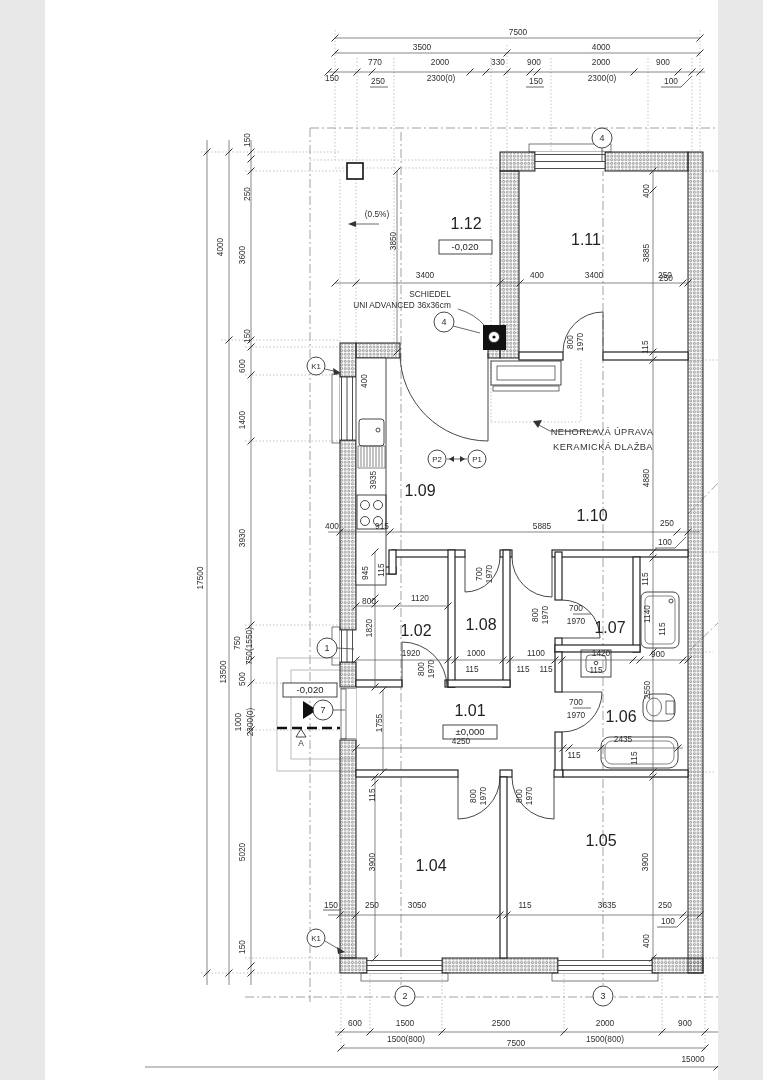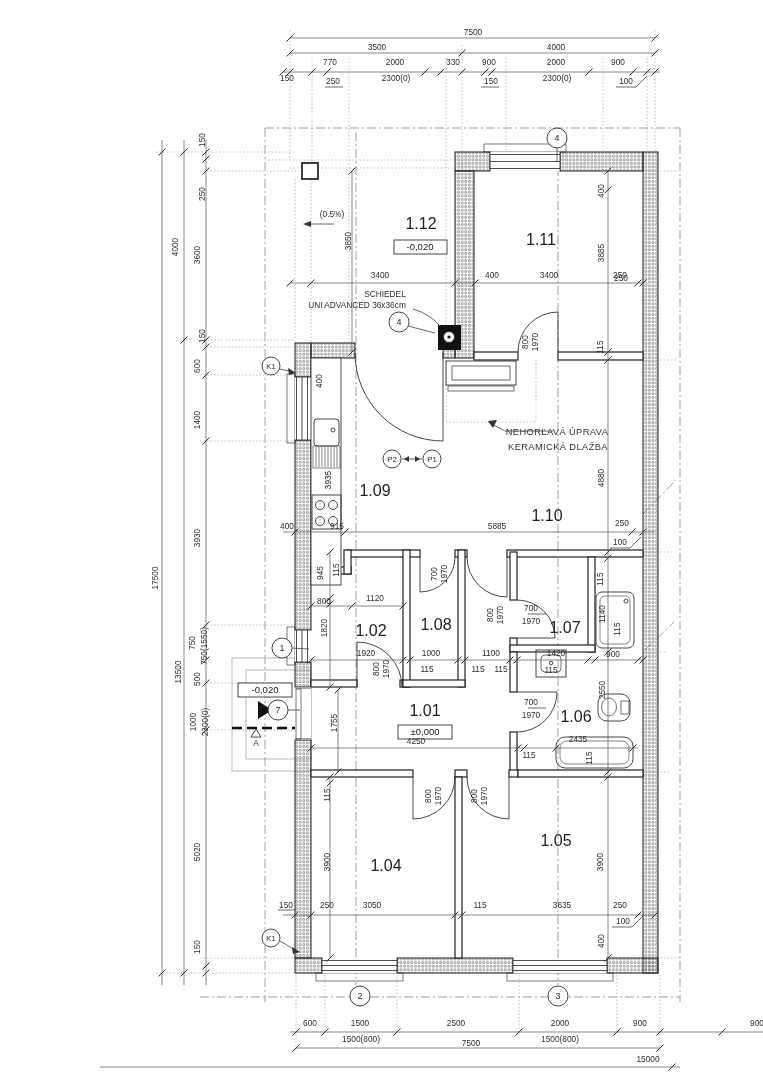--- a/index.html
+++ b/index.html
@@ -1,16 +1,16 @@
 <!DOCTYPE html>
 <html><head>
 <meta charset="utf-8">
 <style>
   html,body{margin:0;padding:0;background:#e8e8e8;}
-  #stage{position:relative;width:763px;height:1080px;background:#ffffff;margin:0 auto;
+  #stage{position:relative;width:673px;height:1080px;background:#ffffff;margin:0 auto;
          font-family:"Liberation Sans", sans-serif;overflow:hidden;}
   svg{position:absolute;left:0;top:0;}
   text{fill:#2e2e2e;}
   .dim{font-size:8.3px;}
   .room{font-size:16px;fill:#222;}
   .lvl{font-size:9.5px;fill:#222;}
   .ann{font-size:9.3px;letter-spacing:.4px;fill:#333;}
   .mk{font-size:9px;}
   .mks{font-size:7.8px;}
 </style>

